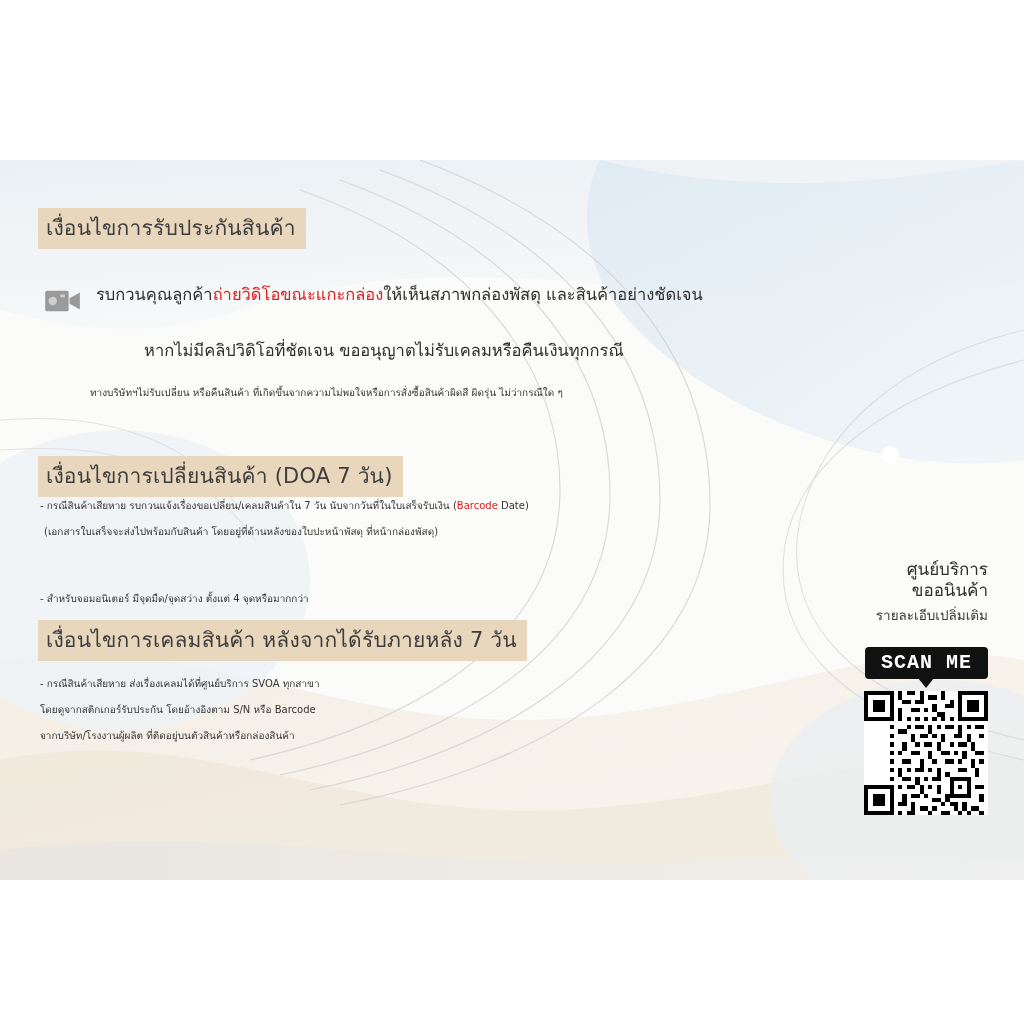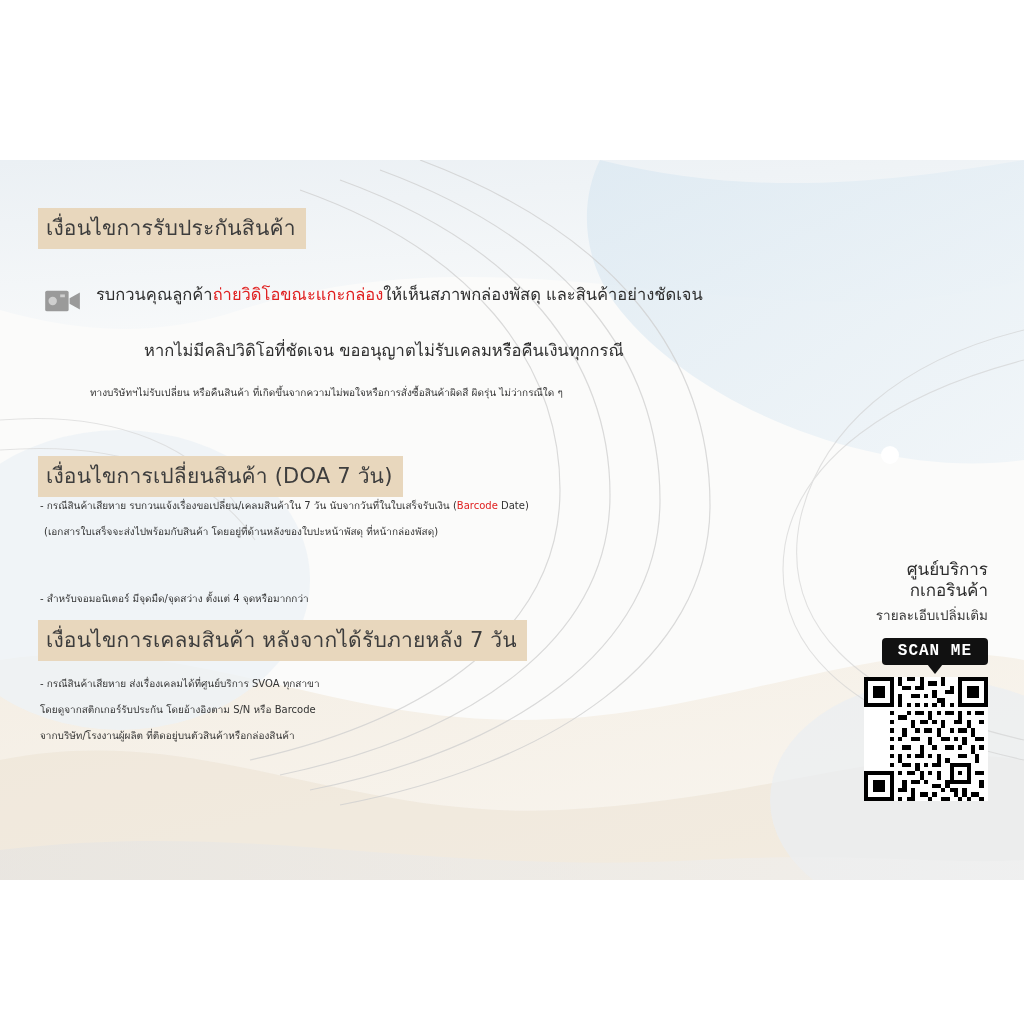--- a/index.html
+++ b/index.html
@@ -100,24 +100,24 @@
     color: #2d2d2d;
     line-height: 1.25;
   }
   .qr-line3 {
     font-size: 13.5px;
     color: #3a3a3a;
     margin-top: 1px;
   }
   #scanme {
     display: inline-block;
-    margin-top: 12px;
+    margin-top: 21px;
     background: #111111;
     color: #ffffff;
-    font-size: 16px;
+    font-size: 20px;
     font-weight: bold;
     letter-spacing: 1px;
     padding: 4px 16px 5px 16px;
     border-radius: 4px;
     position: relative;
   }
   #scanme:after {
     content: "";
     position: absolute;
     left: 50%;
@@ -223,21 +223,21 @@
         <span class="hl"></span>
         <span class="htxt">เงื่อนไขการเคลมสินค้า หลังจากได้รับภายหลัง 7 วัน</span>
       </div>
 
       <div class="sub" style="left:40px; top:516px;">- กรณีสินค้าเสียหาย ส่งเรื่องเคลมได้ที่ศูนย์บริการ SVOA ทุกสาขา</div>
       <div class="sub" style="left:40px; top:568px;">จากบริษัท/โรงงานผู้ผลิต ที่ติดอยู่บนตัวสินค้าหรือกล่องสินค้า</div>
       <div class="sub" style="left:40px; top:542px;">โดยดูจากสติกเกอร์รับประกัน  โดยอ้างอิงตาม S/N หรือ Barcode</div>
 
       <div id="qr-block">
         <div class="qr-line1">ศูนย์บริการ</div>
-        <div class="qr-line2">กเกอรินค้า</div>
+        <div class="qr-line2">ขออนินค้า</div>
         <div class="qr-line3">รายละเอีบเปลิ่มเติม</div>
         <div id="scanme">SCAN ME</div>
 
         <svg id="qr-code" viewBox="0 0 29 29" shape-rendering="crispEdges">
           <rect x="0" y="0" width="29" height="29" fill="#ffffff"></rect>
           <g fill="#000000">
 
             <rect x="0" y="0" width="7" height="1"></rect>
               <rect x="0" y="6" width="7" height="1"></rect>
             <rect x="0" y="0" width="1" height="7"></rect>

